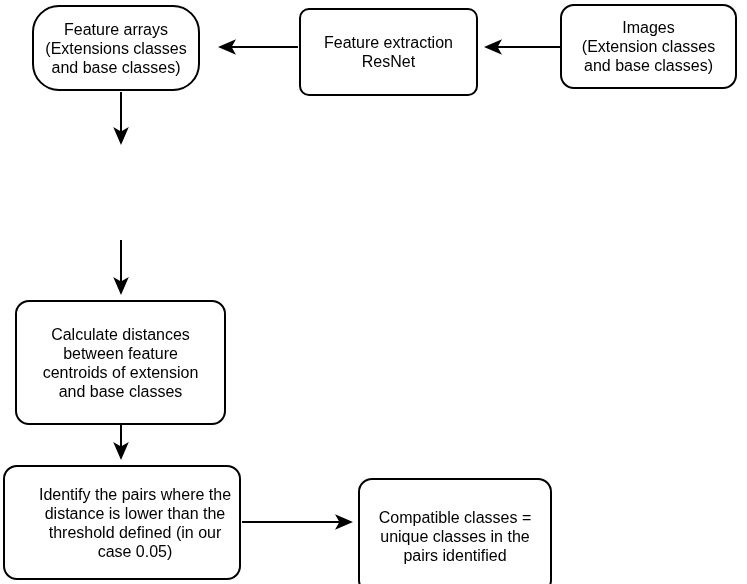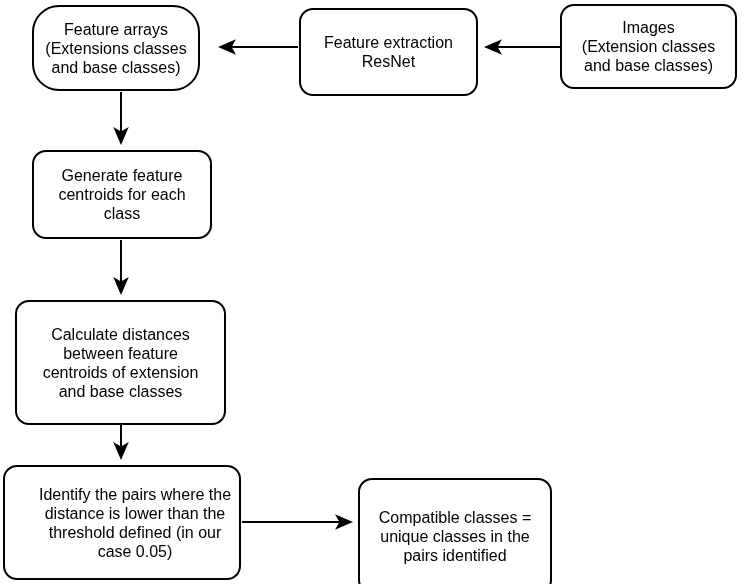--- a/index.html
+++ b/index.html
@@ -34,21 +34,21 @@
     justify-content: center;
     text-align: center;
     color: #000000;
     font-size: 16px;
     line-height: 19px;
     padding: 4px 6px;
     white-space: pre-line;
   }
   
   #node-feature-arrays      { left: 32px;  top: 5px;   width: 168px; height: 86px; border-radius: 27px;  }
-  #node-feature-extraction  { left: 299px; top: 8px;   width: 179px; height: 88px;  }
+  #node-feature-extraction  { left: 299px; top: 8px;   width: 179px; height: 88px; border-radius: 10px;  }
   #node-images              { left: 560px; top: 4px;   width: 177px; height: 85px;  }
   #node-generate-centroids  { left: 32px;  top: 150px; width: 180px; height: 89px;  }
   #node-calculate-distances { left: 15px;  top: 300px; width: 211px; height: 125px; }
   #node-identify-pairs      { left: 3px;   top: 465px; width: 238px; height: 115px; padding-left: 32px; }
   #node-compatible-classes  { left: 358px; top: 478px; width: 194px; height: 116px;  }
 </style>
 </head>
 <body>
 
 <div id="canvas">
@@ -89,23 +89,20 @@
 (Extensions classes
 and base classes)</div>
 
   <div class="node" id="node-feature-extraction">Feature extraction
 ResNet</div>
 
   <div class="node" id="node-images">Images
 (Extension classes
 and base classes)</div>
 
-  <div class="node" id="node-generate-centroids">Generate feature
-centroids for each
-class</div>
 
   <div class="node" id="node-calculate-distances">Calculate distances
 between feature
 centroids of extension
 and base classes</div>
 
   <div class="node" id="node-identify-pairs">Identify the pairs where the
 distance is lower than the
 threshold defined (in our
 case 0.05)</div>

